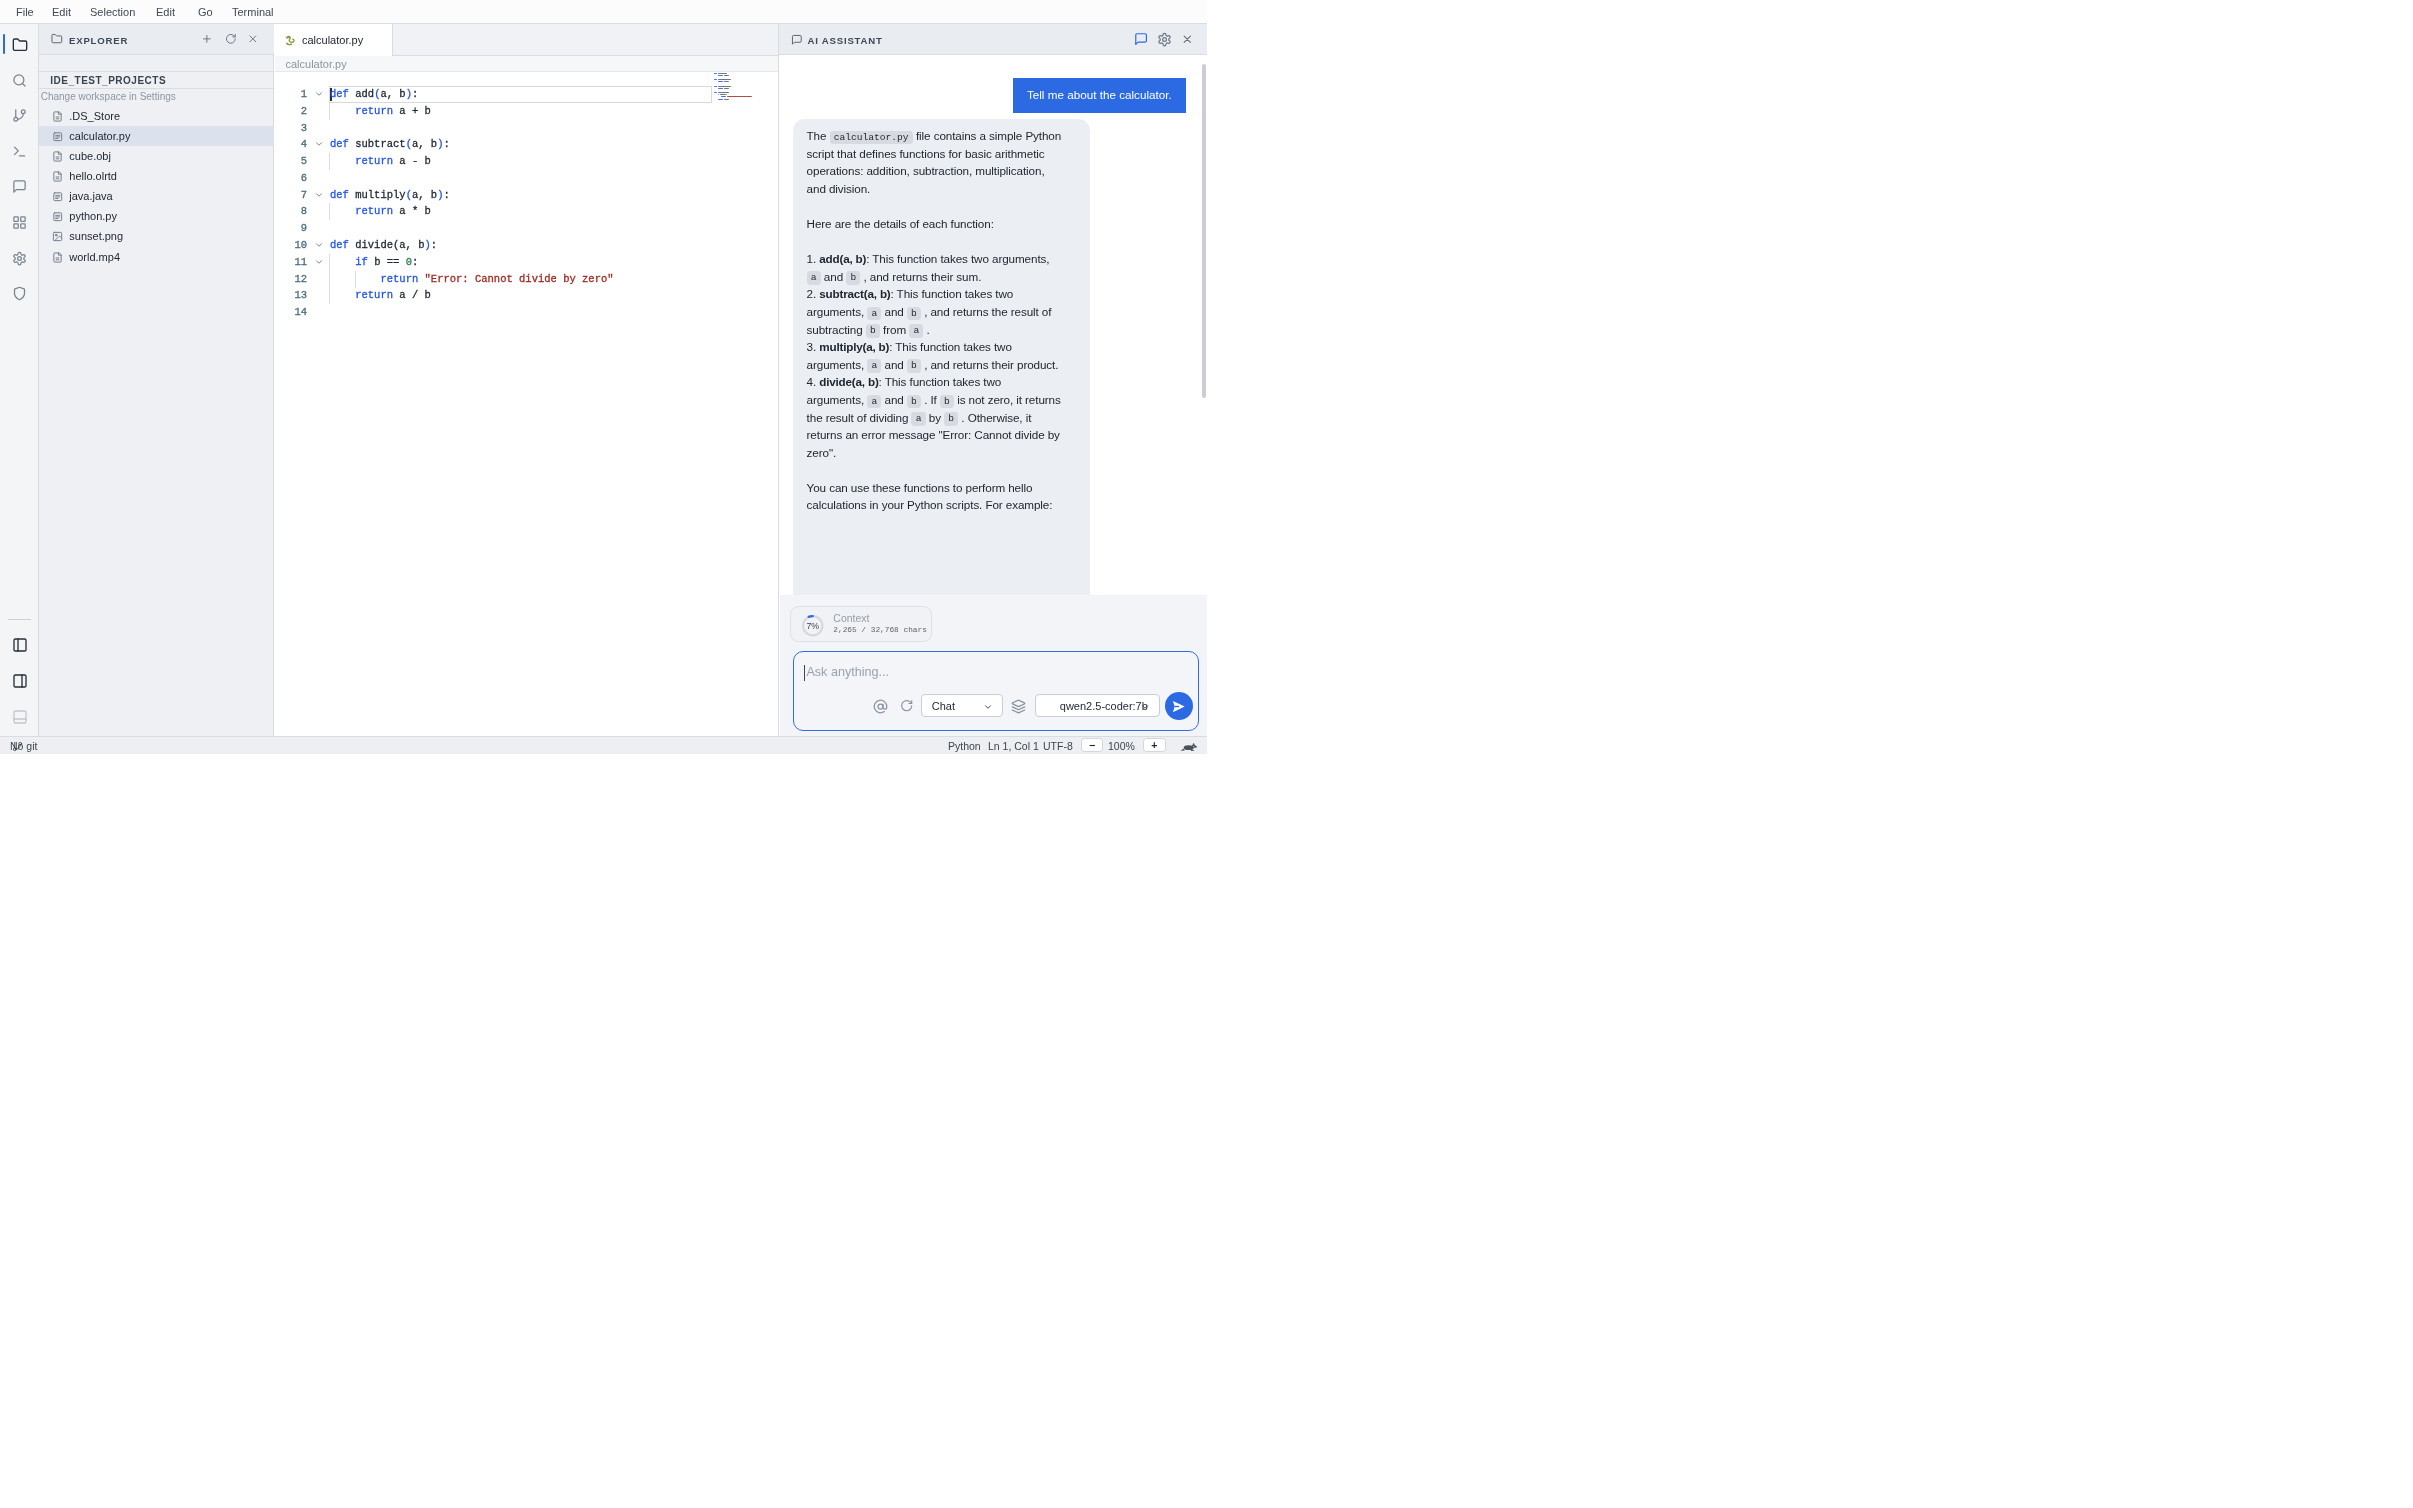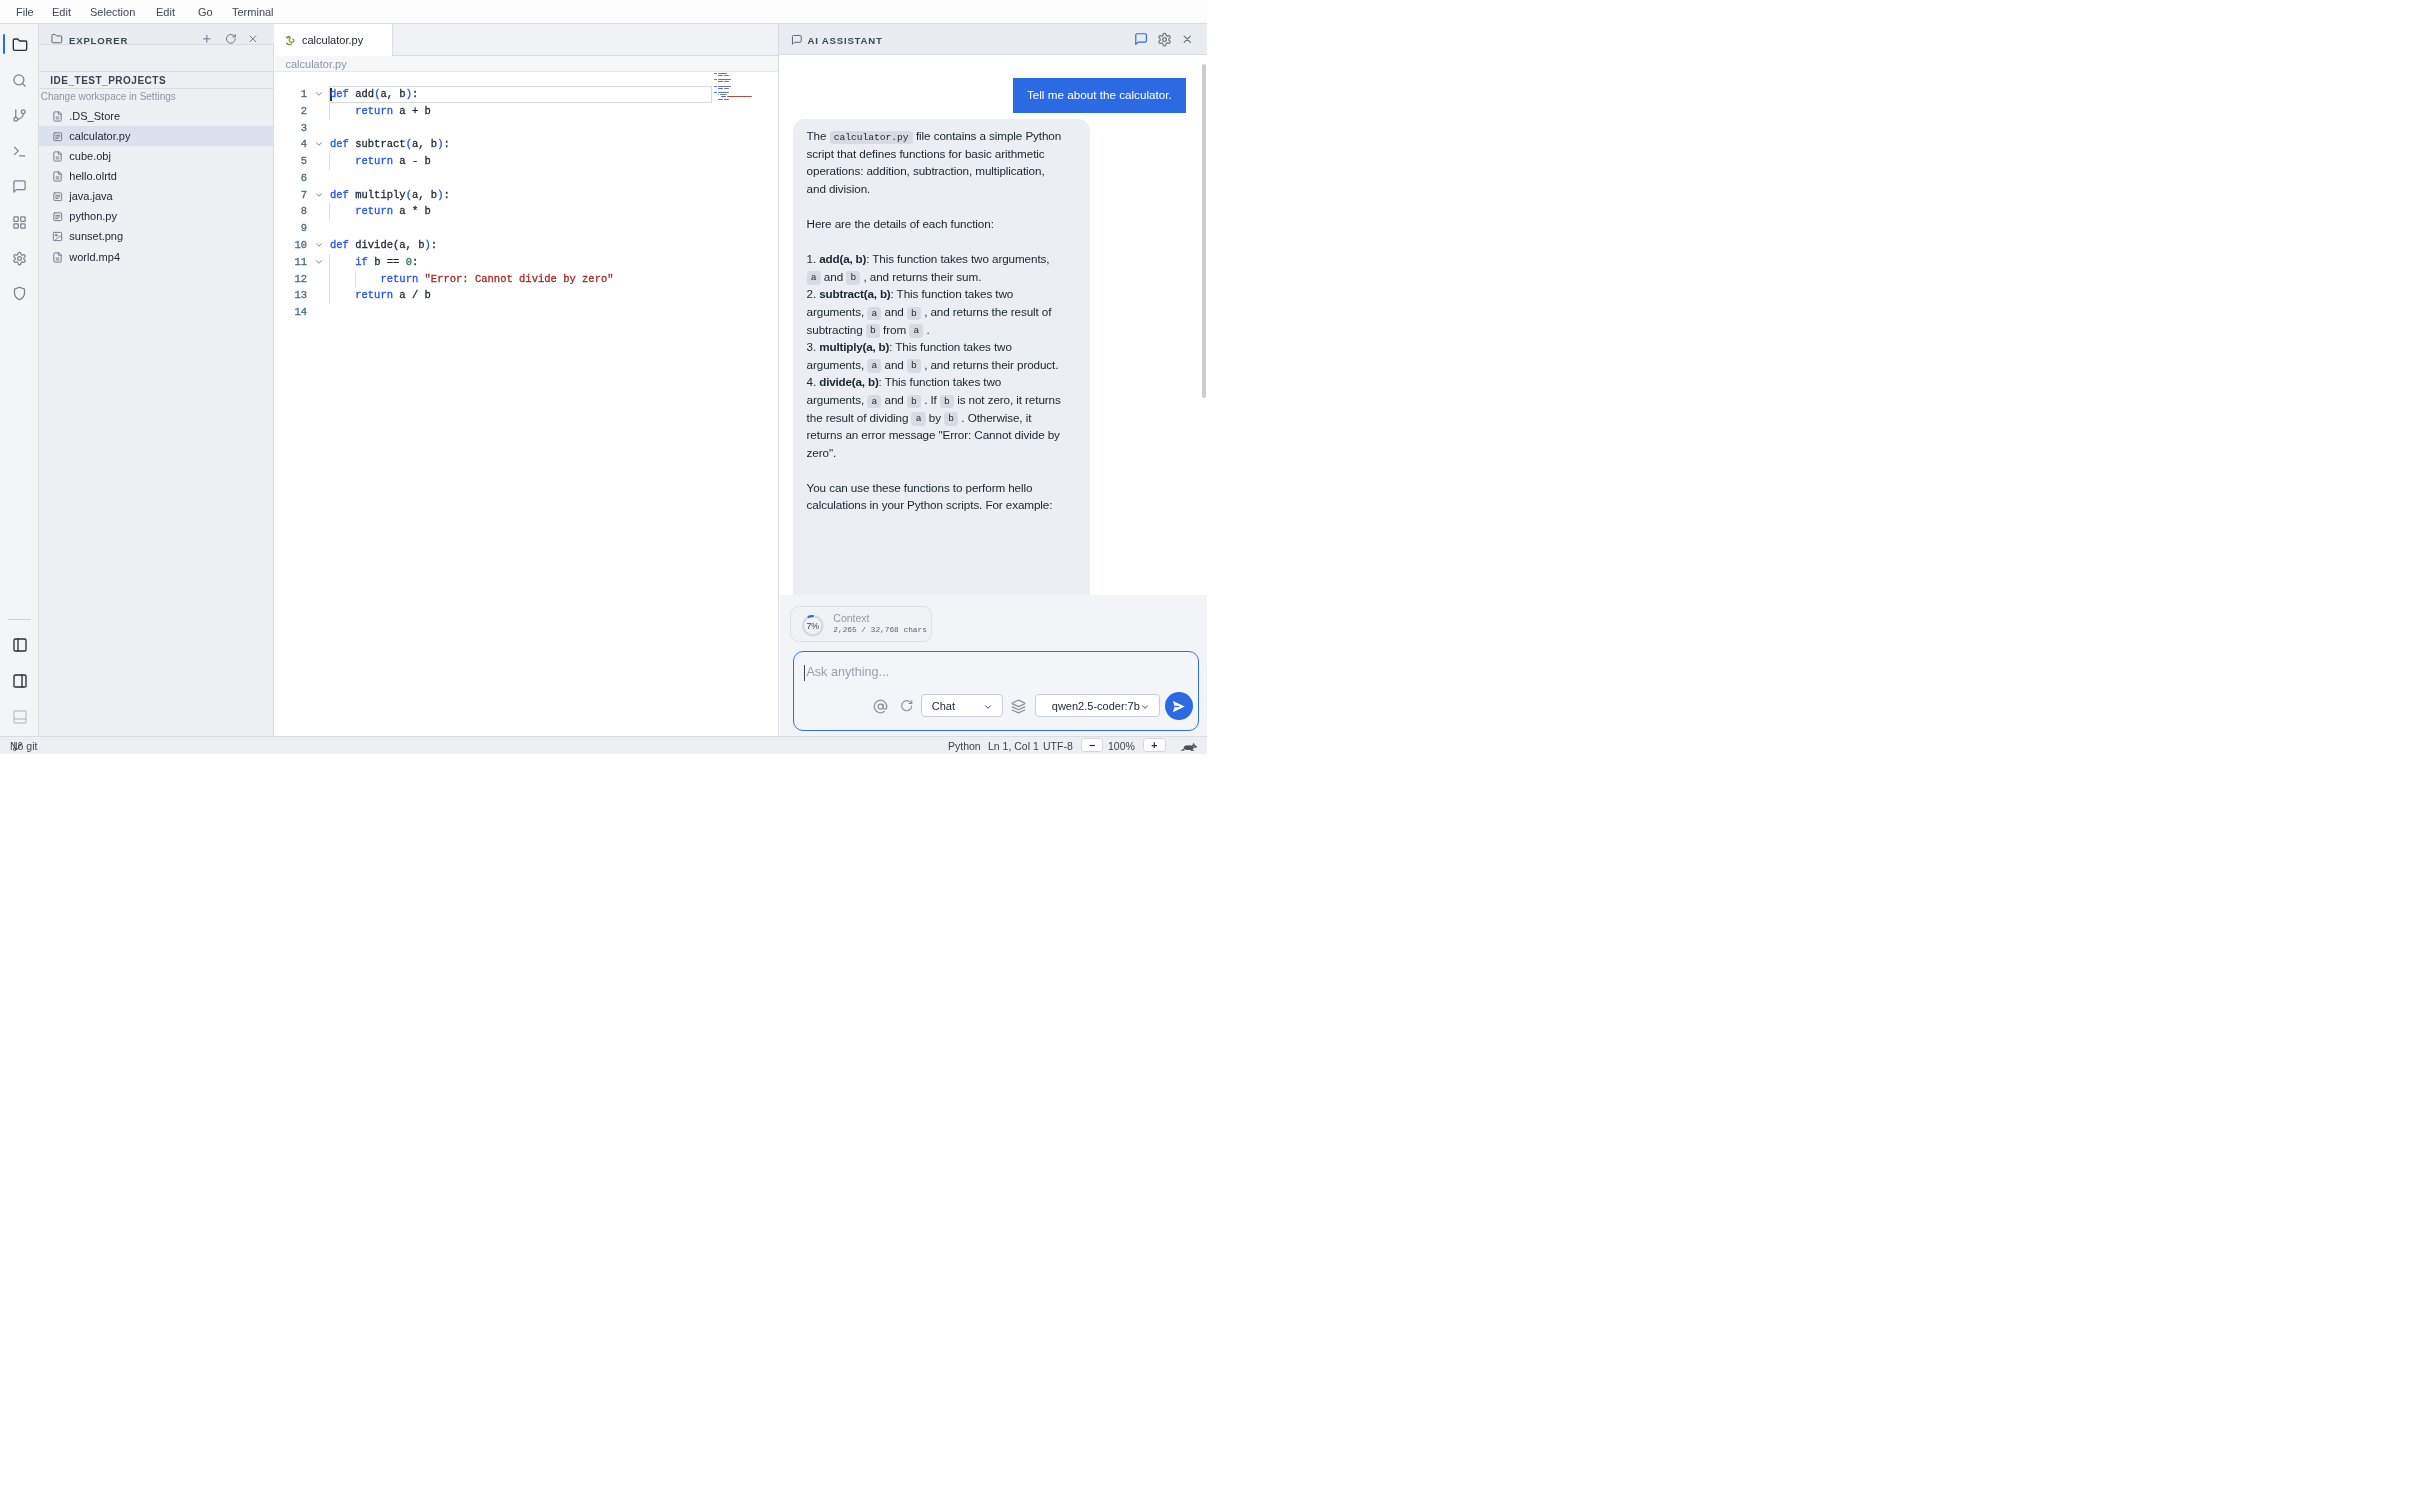--- a/index.html
+++ b/index.html
@@ -8,21 +8,21 @@
 
 #menubar{position:absolute;left:0;top:0;width:1207px;height:24px;background:#fcfcfd;border-bottom:0.8px solid #d9dce1}
 #menubar span{position:absolute;top:5.9px;font-size:11px;color:#3f4956}
 
 #activity{position:absolute;left:0;top:24px;width:39px;height:712px;background:#f4f5f7;border-right:0.8px solid #d9dce1}
 .aicon{position:absolute;left:0;width:39px;display:flex;justify-content:center;color:#79838f}
 .aicon.dark{color:#262e3a}
 #actind{position:absolute;left:2.5px;top:10px;width:2.1px;height:20px;border-radius:1.7px;background:#2b6ae3}
 
 #sidebar{position:absolute;left:39px;top:24px;width:235px;height:712px;background:#eef0f3;border-right:0.8px solid #d9dce1}
-#sbheader{position:absolute;left:0;top:0;width:235px;height:21px;background:#e9ecf0;border-bottom:0.8px solid #d9dce1}
+#sbheader{position:absolute;left:0;top:0;width:235px;height:31px;background:#e9ecf0;border-bottom:0.8px solid #d9dce1}
 #projband{position:absolute;left:0;top:47px;width:235px;height:18px;border-top:0.8px solid #d9dce1;border-bottom:0.8px solid #d9dce1}
 .filerow{position:absolute;left:0;width:235px;height:20px;display:flex;align-items:center}
 .filerow .fic{margin-left:13.4px;color:#6b7683;display:flex}
 .filerow .fname{margin-left:5.9px;font-size:11px;color:#222a35}
 .filerow.sel{background:#dbe2ee}
 
 #editor{position:absolute;left:275px;top:24px;width:503px;height:712px;background:#fff;border-right:0.8px solid #d9dce1}
 #tabstrip{position:absolute;left:0;top:0;width:503px;height:32px;background:#f0f2f5;border-bottom:0.8px solid #d9dce1}
 #tab1{position:absolute;left:0;top:0;width:118px;height:32px;background:#fff;border-right:0.8px solid #d9dce1;display:flex;align-items:center}
 #tab1 .tname{margin-left:27px;font-size:11px;color:#1b222c}
@@ -367,21 +367,21 @@
           <path d="M21 3v5h-5"></path>
         </svg>
 <div class="selbox" style="left:127px;top:42px;width:82px"><span style="margin-left:10px">Chat</span><svg style="position:absolute;right:8.4px;top:7.1px;color:#343d49" width="10" height="10" viewBox="0 0 24 24" fill="none" stroke="currentColor" stroke-width="2.2" stroke-linecap="round" stroke-linejoin="round">
             <path d="m6 9 6 6 6-6"></path>
           </svg></div>
 <svg style="position:absolute;left:217px;top:47px;color:#8a939f" width="15" height="15" viewBox="0 0 24 24" fill="none" stroke="currentColor" stroke-width="2" stroke-linecap="round" stroke-linejoin="round">
           <path d="M12.83 2.18a2 2 0 0 0-1.66 0L2.6 6.08a1 1 0 0 0 0 1.83l8.58 3.91a2 2 0 0 0 1.66 0l8.58-3.9a1 1 0 0 0 0-1.83Z"></path>
           <path d="m22 17.65-9.17 4.16a2 2 0 0 1-1.66 0L2 17.65"></path>
           <path d="m22 12.65-9.17 4.16a2 2 0 0 1-1.66 0L2 12.65"></path>
         </svg>
-<div class="selbox" style="left:241px;top:42px;width:125px"><span style="margin-left:16px">qwen2.5-coder:7b</span><svg style="position:absolute;right:8.4px;top:7.1px;color:#343d49" width="10" height="10" viewBox="0 0 24 24" fill="none" stroke="currentColor" stroke-width="2.2" stroke-linecap="round" stroke-linejoin="round">
+<div class="selbox" style="left:241px;top:42px;width:125px"><span style="margin-left:24px">qwen2.5-coder:7b</span><svg style="position:absolute;right:8.4px;top:7.1px;color:#343d49" width="10" height="10" viewBox="0 0 24 24" fill="none" stroke="currentColor" stroke-width="2.2" stroke-linecap="round" stroke-linejoin="round">
             <path d="m6 9 6 6 6-6"></path>
           </svg></div>
 <div id="sendbtn" style="left:371px;top:40px;width:28px;height:28px">
           <svg width="15" height="15" viewBox="0 0 24 24" fill="#fff">
             <path d="m3 3 3 9-3 9 19-9Z"></path>
             <path d="M6 12h7" stroke="#2b6ae3" stroke-width="2.2"></path>
           </svg>
         </div>
 </div>
 </div>

